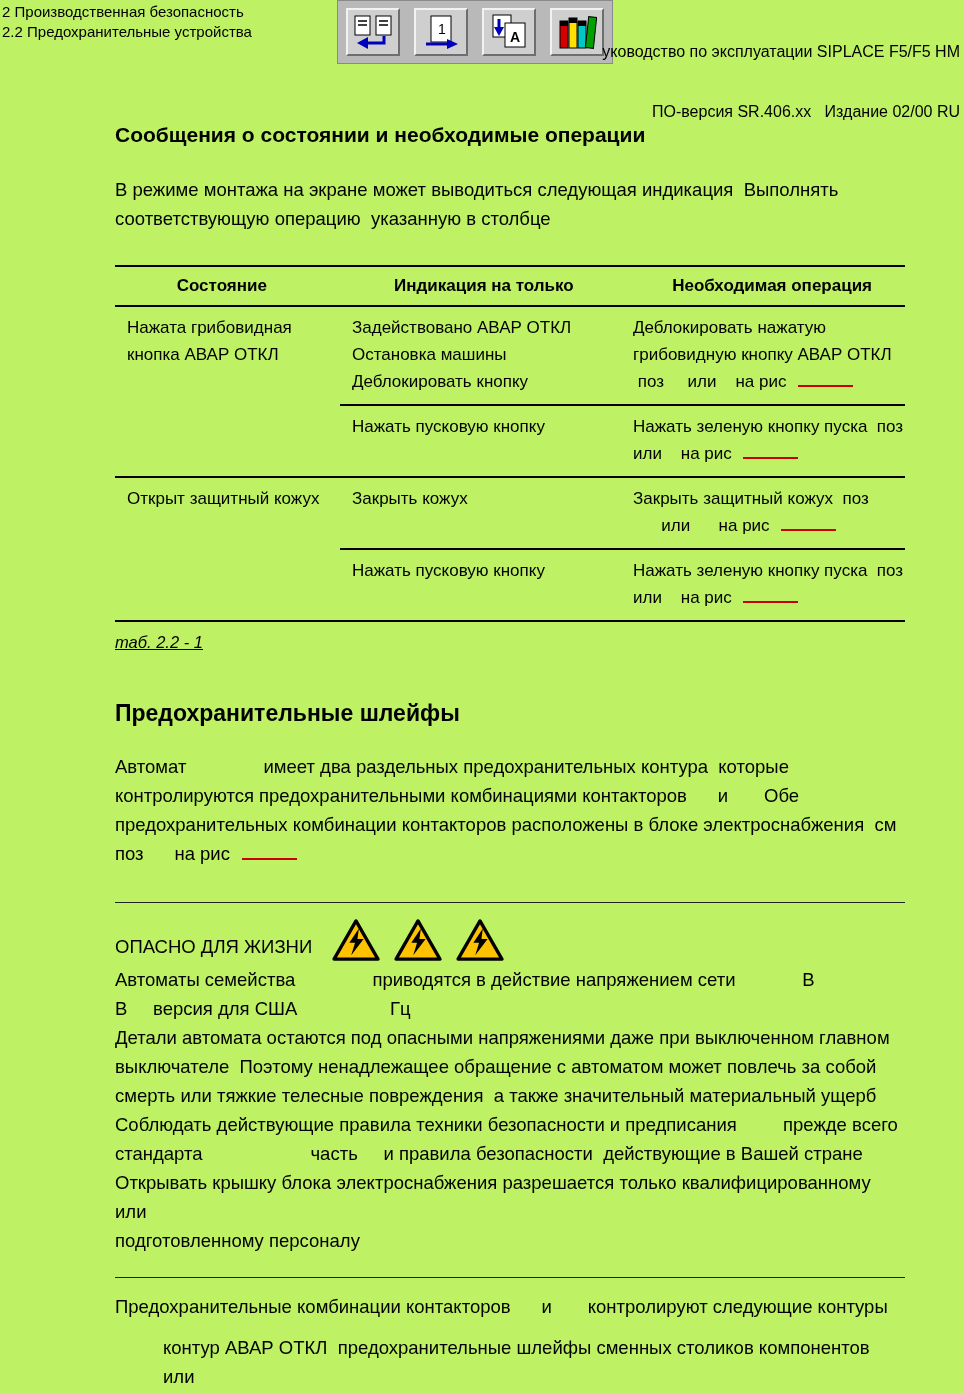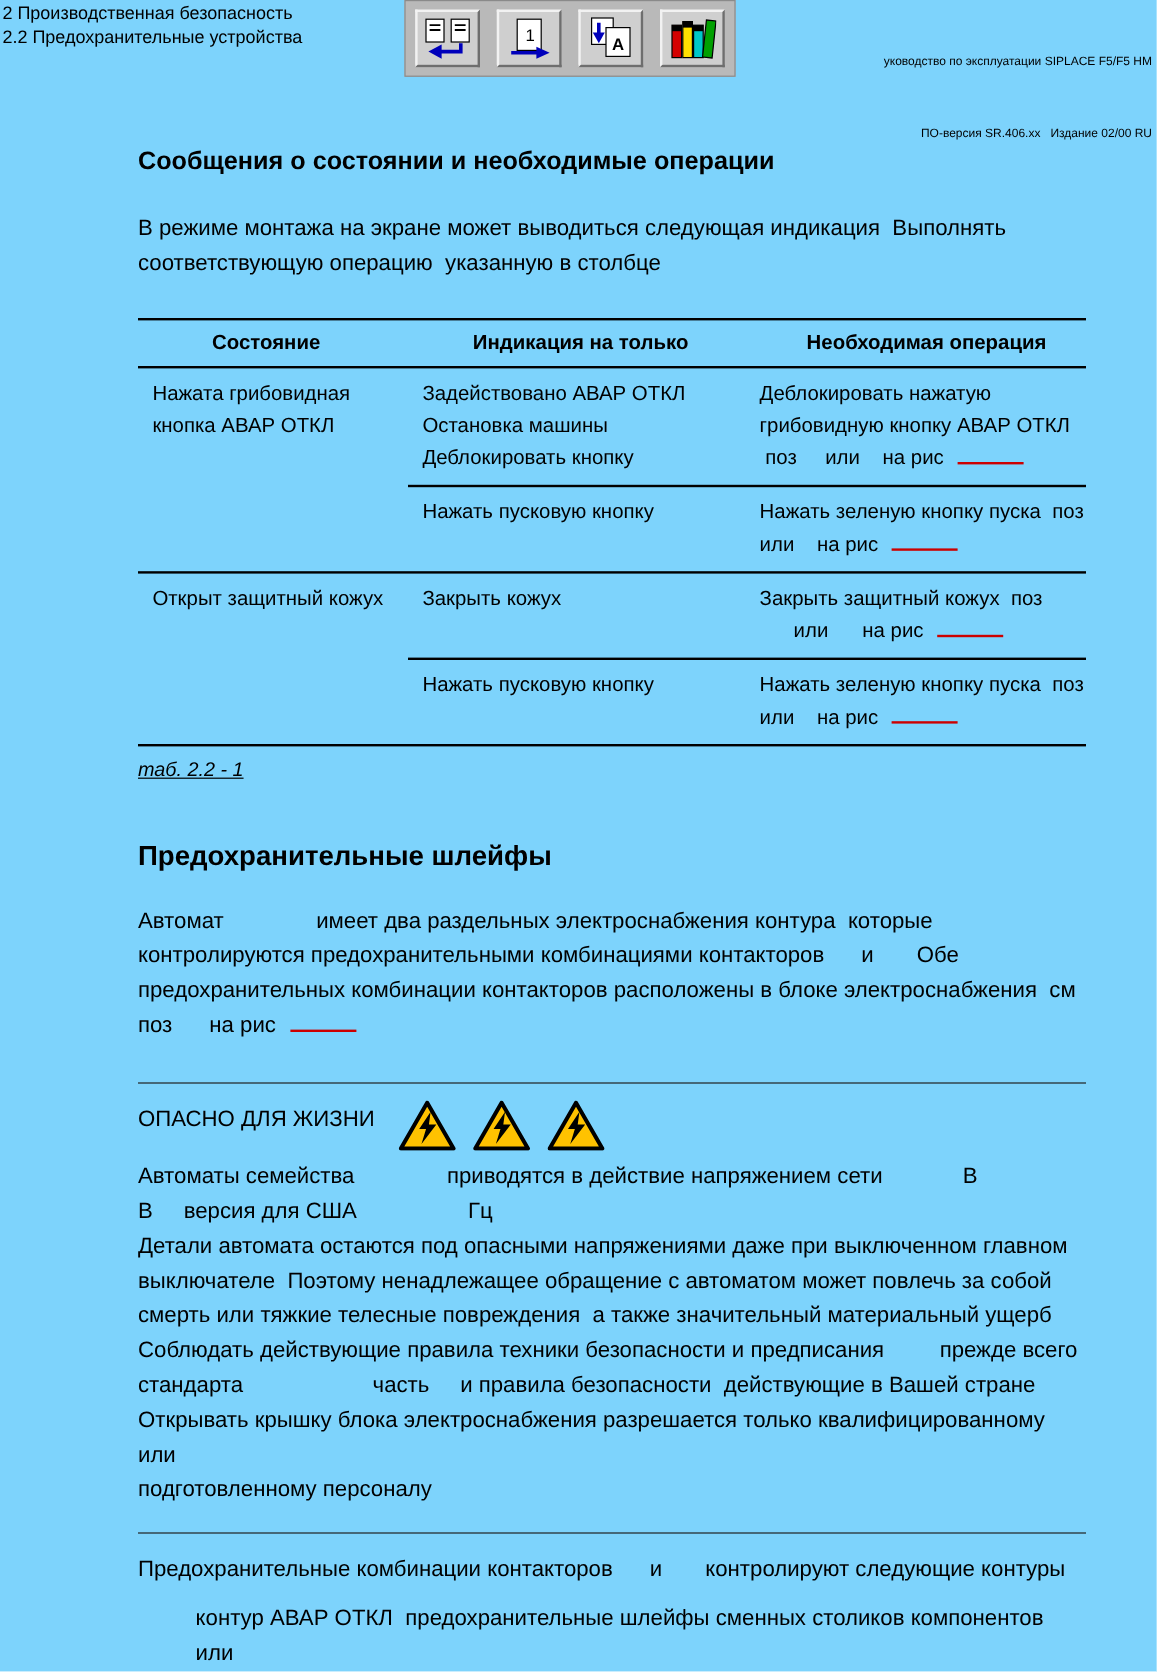--- a/index.html
+++ b/index.html
@@ -1,23 +1,23 @@
 <!DOCTYPE html>
 <html><head>
 <meta charset="utf-8">
 <style>
   html,body{margin:0;padding:0;background:#fff;overflow:hidden;}
   .page{
-    position:relative;width:964px;height:1393px;background:#7dd3fc;
+    position:relative;width:964px;height:1393px;background:#bef264;
     font-family:"Liberation Sans",sans-serif;color:#000;overflow:hidden;
   }
   
   .hdr{position:relative;height:70px;}
   .hdr-left{position:absolute;left:2px;top:2px;font-size:15px;line-height:20px;}
-  .hdr-right{position:absolute;right:4px;top:2px;font-size:10px;line-height:20px;text-align:right;white-space:pre;}
+  .hdr-right{position:absolute;right:4px;top:2px;font-size:16px;line-height:20px;text-align:right;white-space:pre;}
   .toolbar{
     position:absolute;left:337px;top:0;width:276px;height:64px;
     background:#b9b9b9;border:1px solid #8a8a8a;
     display:flex;align-items:center;justify-content:space-between;padding:0 8px;box-sizing:border-box;
   }
   .tbtn{
     width:54px;height:48px;background:#cfcfcf;
     border-top:2px solid #f2f2f2;border-left:2px solid #f2f2f2;
     border-right:2px solid #6e6e6e;border-bottom:2px solid #6e6e6e;
     display:flex;align-items:center;justify-content:center;box-sizing:border-box;
@@ -42,21 +42,21 @@
   .subrow{display:flex;padding:7px 0 9px 0;}
   .subrow + .subrow{border-top:2px solid #000;justify-content:space-between;}
   .ind-cell{width:285px;box-sizing:border-box;padding-left:12px;}
   .op-cell{width:280px;box-sizing:border-box;padding-left:8px;}
   .tcaption{display:flex;margin-top:10px;font-size:16.5px;font-style:italic;line-height:21px;}
   .tcaption .cap-label{width:113px;flex:none;text-decoration:underline;}
   
   .h2{font-size:23px;font-weight:bold;margin-top:46px;}
   .para{margin-top:24px;}
   .rule{border:0;border-top:1px solid #222;margin:34px 0 0 0;width:100%;}
-  .danger-head{display:flex;align-items:flex-start;margin-top:14px;height:44px;}
+  .danger-head{display:flex;align-items:flex-end;margin-top:14px;height:44px;}
   .danger-head .dh-text{font-size:18.5px;}
   .tri{margin-left:14px;}
   .tri:first-of-type{margin-left:20px;}
   .danger-lines{margin-top:4px;}
   .contactors-intro{margin-top:14px;}
   .list-block{margin-top:12px;padding-left:48px;}
 </style>
 </head>
 <body>
 
@@ -186,21 +186,21 @@
         </div>
       </div>
     </div>
 
     <div class="tcaption">
       <div class="cap-label">таб. 2.2 - 1</div>
     </div>
 
     <div class="h2">Предохранительные шлейфы</div>
     <div class="para">
-        <div class="rline">Автомат               имеет два раздельных электроснабжения контура  которые</div>
+        <div class="rline">Автомат               имеет два раздельных предохранительных контура  которые</div>
         <div class="rline">контролируются предохранительными комбинациями контакторов      и       Обе</div>
         <div class="rline">предохранительных комбинации контакторов расположены в блоке электроснабжения  см</div>
         <div class="rline">поз      на рис  <span class="blank"></span></div>
       </div>
 
     <hr class="rule">
 
     <div class="danger-head">
       <span class="dh-text">ОПАСНО ДЛЯ ЖИЗНИ</span>
       <svg class="tri" width="48" height="42" viewBox="0 0 100 88">

